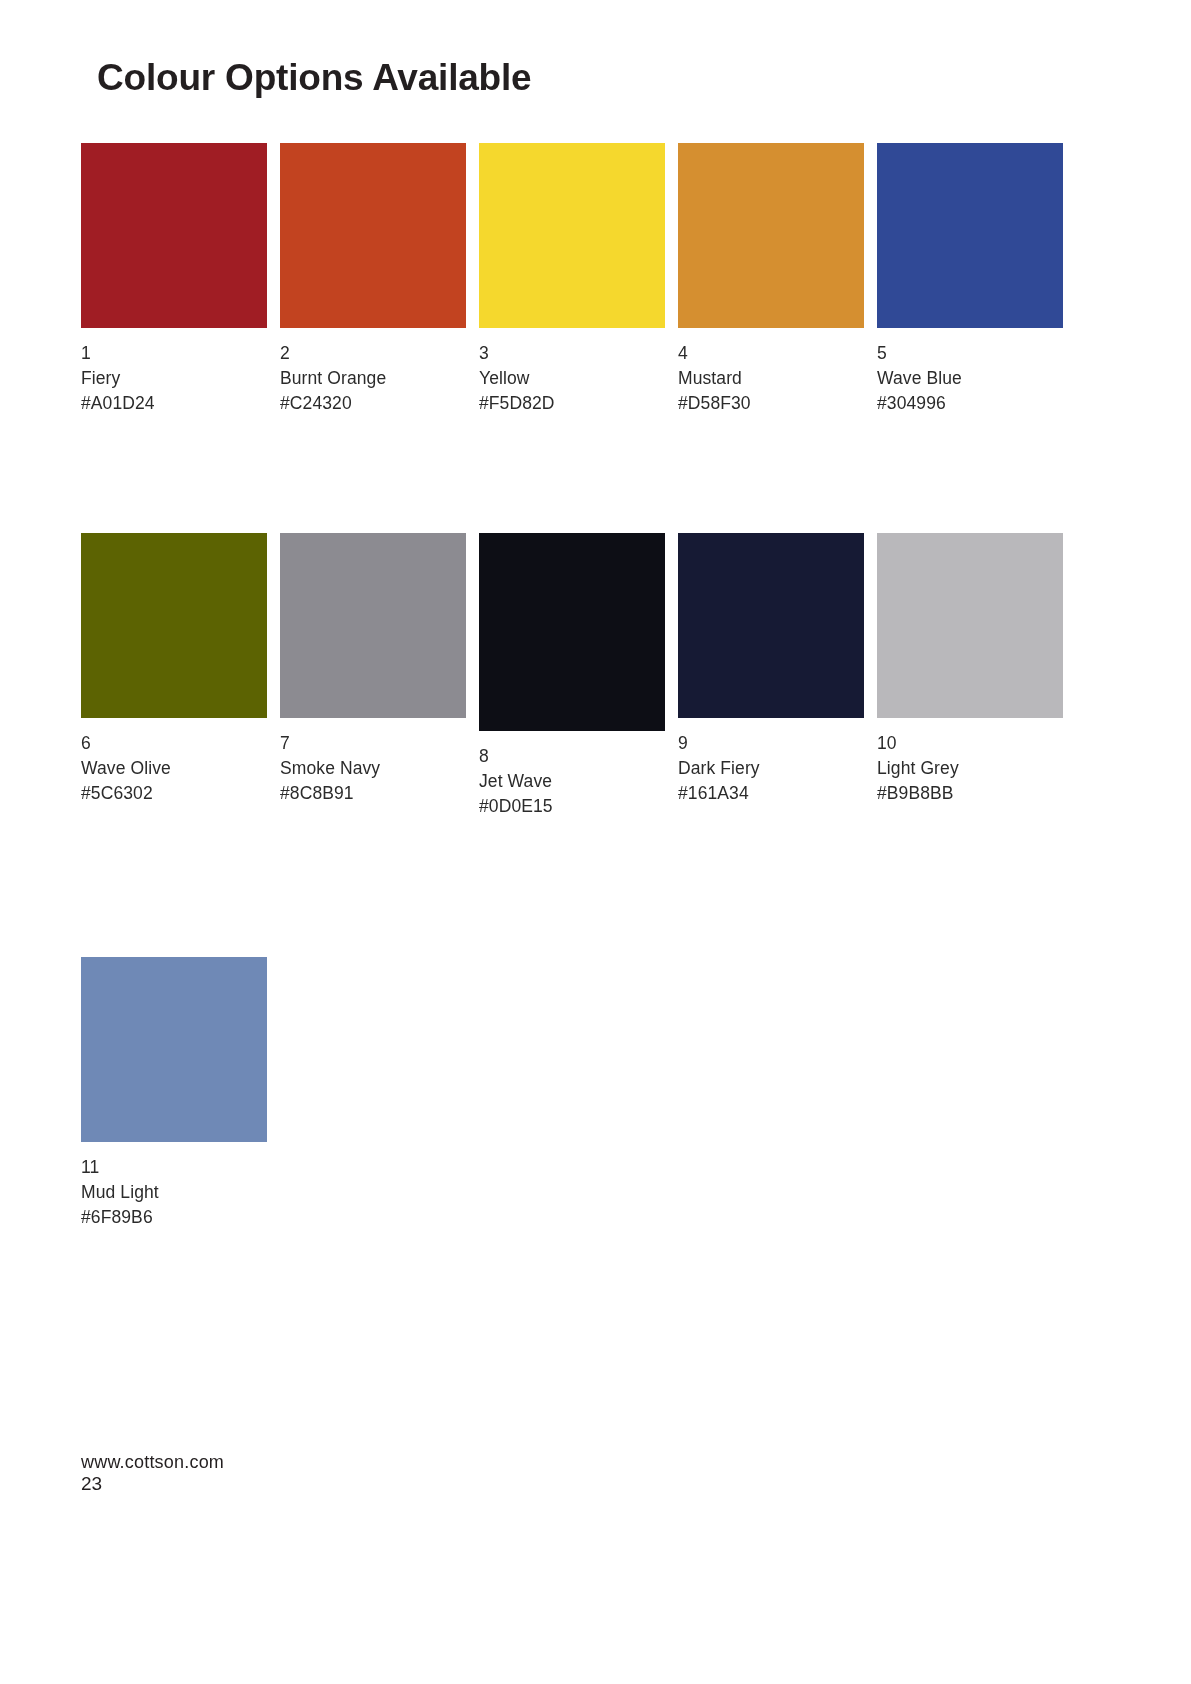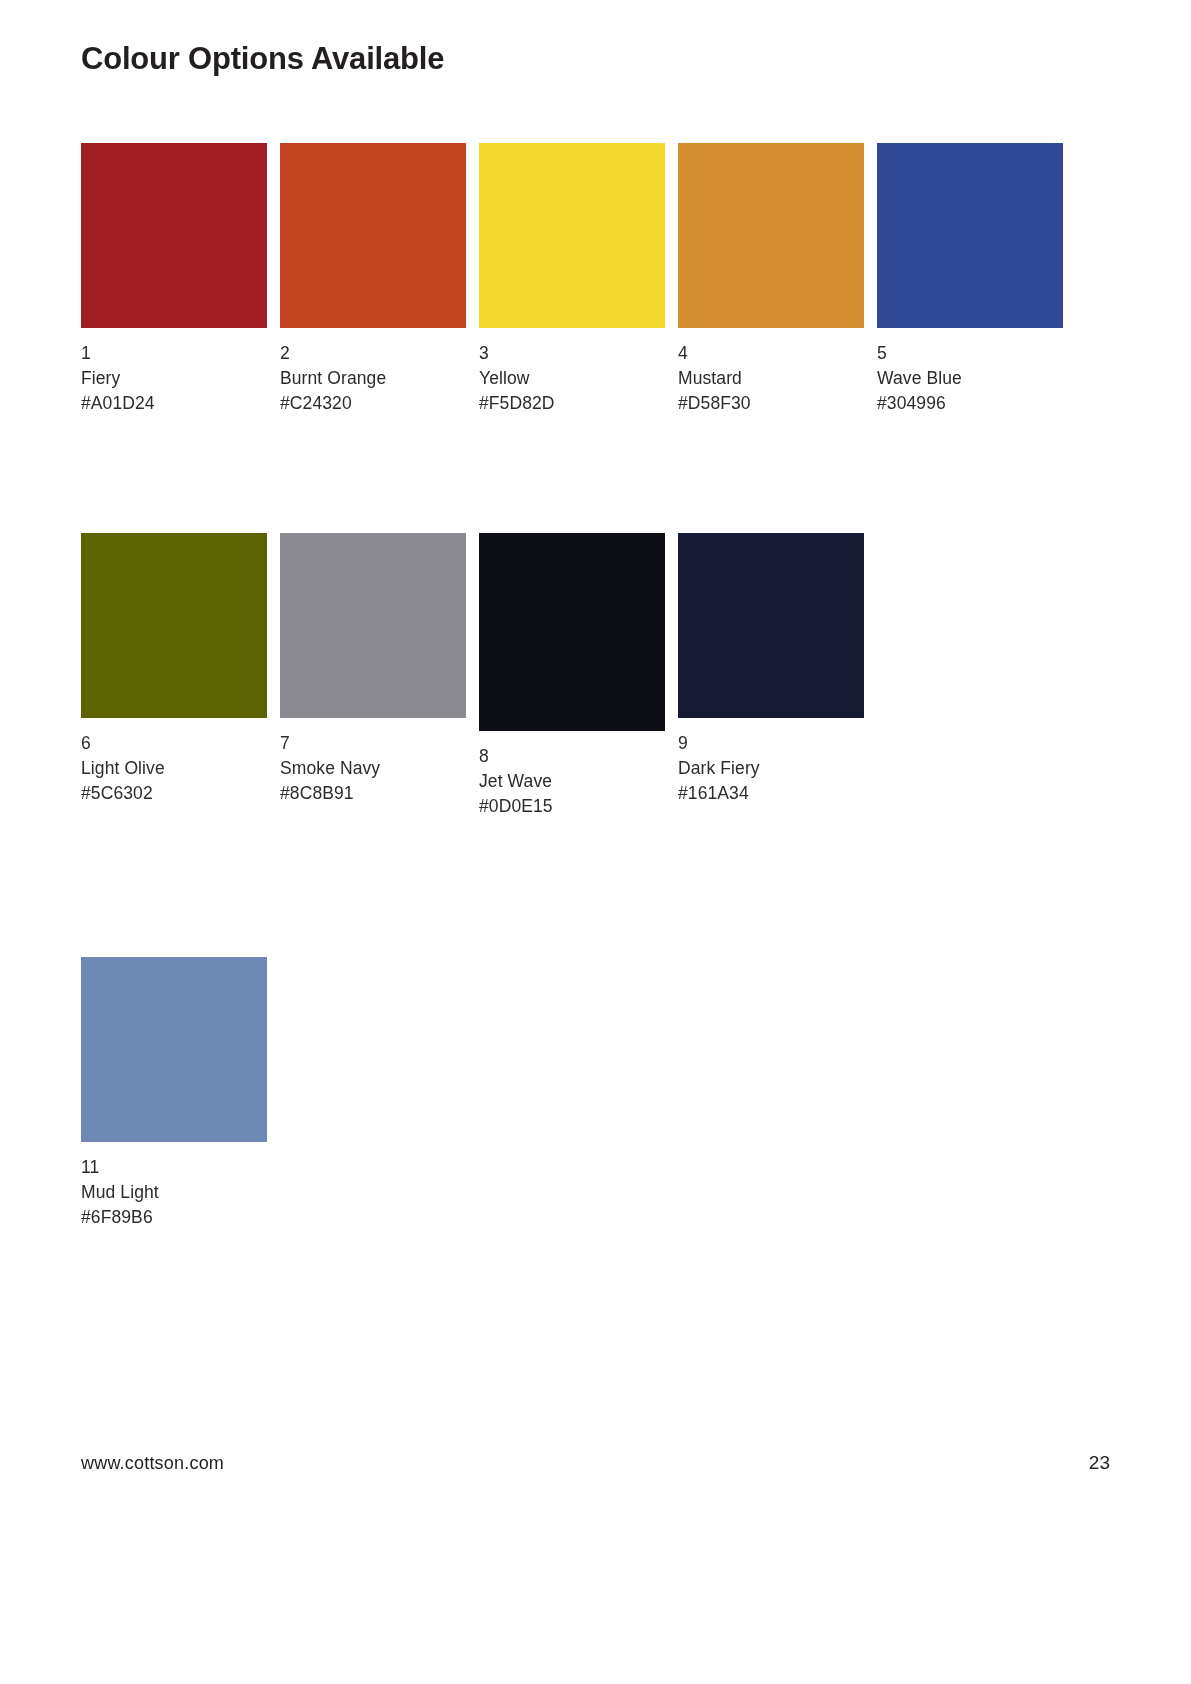--- a/index.html
+++ b/index.html
@@ -22,25 +22,25 @@
     inset: 0;
     box-sizing: border-box;
     padding: 0 81px;
   }
 
   
   .page-title {
     position: absolute;
     left: 81px;
     top: 40px;
-    font-size: 31px;
+    font-size: 37px;
     font-weight: 700;
     letter-spacing: -0.2px;
     color: #231f20;
-    margin: 0;
+    margin: 16px;
     line-height: 1.2;
   }
 
   
   .swatch-grid {
     position: absolute;
     left: 81px;
     top: 143px;
     width: 1000px;
   }
@@ -92,20 +92,21 @@
   .footer {
     position: absolute;
     left: 81px;
     right: 81px;
     top: 1452px;
     display: flex;
     justify-content: space-between;
     align-items: baseline;
     font-size: 18px;
     color: #231f20;
+    flex-direction: column;
   }
   .footer-site { letter-spacing: 0.2px; }
   .footer-page { font-size: 19px; }
 </style>
 </head>
 <body>
 
 <div class="page">
 
   <h1 class="page-title">Colour Options Available</h1>
@@ -151,21 +152,21 @@
             <span class="line">Wave Blue</span>
             <span class="line">#304996</span>
           </div>
         </div>
       </div>
     <div class="swatch-row row-2">
         <div class="swatch-cell">
           <div class="swatch-chip" style="background: rgb(92, 99, 2);"></div>
           <div class="swatch-meta">
             <span class="line">6</span>
-            <span class="line">Light Olive</span>
+            <span class="line">Wave Olive</span>
             <span class="line">#5C6302</span>
           </div>
         </div>
         <div class="swatch-cell">
           <div class="swatch-chip" style="background: rgb(140, 139, 145);"></div>
           <div class="swatch-meta">
             <span class="line">7</span>
             <span class="line">Smoke Navy</span>
             <span class="line">#8C8B91</span>
           </div>
@@ -177,20 +178,28 @@
             <span class="line">Jet Wave</span>
             <span class="line">#0D0E15</span>
           </div>
         </div>
         <div class="swatch-cell">
           <div class="swatch-chip" style="background: rgb(22, 26, 52);"></div>
           <div class="swatch-meta">
             <span class="line">9</span>
             <span class="line">Dark Fiery</span>
             <span class="line">#161A34</span>
+          </div>
+        </div>
+        <div class="swatch-cell">
+          <div class="swatch-chip" style="background: rgb(185, 184, 187);"></div>
+          <div class="swatch-meta">
+            <span class="line">10</span>
+            <span class="line">Light Grey</span>
+            <span class="line">#B9B8BB</span>
           </div>
         </div>
       </div>
     <div class="swatch-row row-3">
         <div class="swatch-cell">
           <div class="swatch-chip" style="background: rgb(111, 137, 182);"></div>
           <div class="swatch-meta">
             <span class="line">11</span>
             <span class="line">Mud Light</span>
             <span class="line">#6F89B6</span>

